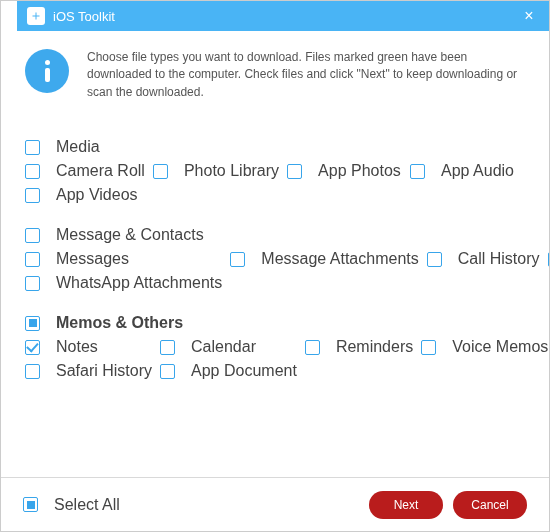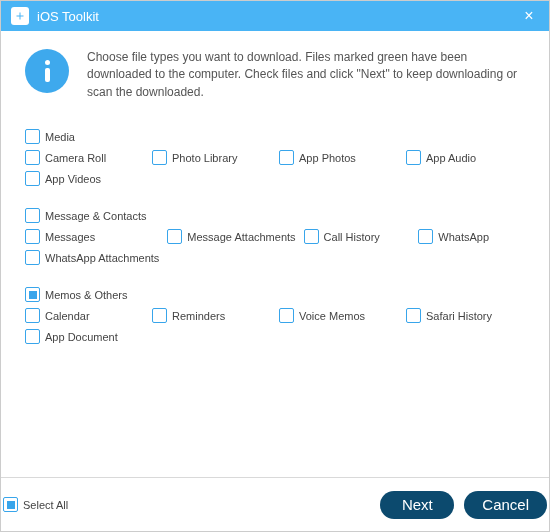--- a/index.html
+++ b/index.html
@@ -12,33 +12,34 @@
     overflow: hidden;
     border: 1px solid #ccc;
   }
   .titlebar {
     background: #49b4f5;
     height: 30px;
     display: flex;
     align-items: center;
     padding: 0 10px;
     color: #fff;
+    margin-left: 16px;
   }
   .titlebar .app-icon {
     width: 18px; height: 18px;
     background: #fff;
     border-radius: 3px;
     display: flex; align-items: center; justify-content: center;
     margin-right: 8px;
   }
   .titlebar .app-icon svg { width: 12px; height: 12px; fill: #49b4f5; }
   .titlebar .title { flex: 1; font-size: 13px; }
   .titlebar .close { width: 20px; text-align: center; font-size: 16px; cursor: pointer; font-weight: 200; }
   .content { padding: 18px 24px 0 24px; }
-  .info-row { display: flex; gap: 18px; margin-bottom: 28px; align-items: flex-start; }
+  .info-row { display: flex; gap: 18px; margin-bottom: 37px; align-items: flex-start; }
   .info-icon {
     width: 44px; height: 44px; border-radius: 50%;
     background: #3ea9ed; flex: 0 0 44px;
     display: flex; align-items: center; justify-content: center;
   }
   .info-icon .i {
     width: 5px; height: 22px; position: relative;
   }
   .info-icon .i::before {
     content: ""; position: absolute; top: 0; left: 0;
@@ -51,22 +52,22 @@
   .info-text { color: #555; line-height: 1.45; font-size: 12px; }
   .groups { }
   .group { margin-bottom: 22px; }
   .group-header { margin-bottom: 6px; }
   .items-grid {
     display: grid;
     grid-template-columns: repeat(4, 1fr);
     column-gap: 8px; row-gap: 6px;
   }
   .checkbox-line {
-    display: flex; align-items: center; gap: 5px;
-    color: #444; font-size: 11px; white-space: nowrap;
+    display: flex; align-items: center; gap: 16px;
+    color: #444; font-size: 16px; white-space: nowrap;
     cursor: pointer;
   }
   .checkbox {
     width: 15px; height: 15px;
     border: 1.5px solid #38a5eb;
     border-radius: 2px;
     flex: 0 0 15px;
     display: flex; align-items: center; justify-content: center;
     background: #fff;
   }
@@ -80,31 +81,31 @@
   .checkbox.partial::after {
     content: "";
     width: 8px; height: 8px;
     background: #38a5eb;
   }
   .footer {
     position: absolute; left: 1px; right: 1px; bottom: 1px;
     height: 54px;
     border-top: 1px solid #d9d9d9;
     display: flex; align-items: center;
-    padding: 0 2px; gap: 10px;
+    padding: 0 22px; gap: 10px;
     background: #fff;
   }
   .footer .select-all { flex: 1; }
   .btn {
     min-width: 74px; height: 28px;
     border-radius: 14px;
-    background: #0c4a6e;
+    background: #b91c1c;
     color: #fff;
     border: none;
-    font-size: 15px;
+    font-size: 12px;
     cursor: pointer;
     padding: 0 18px;
   }
 </style>
 </head>
 <body>
 
 <div class="titlebar">
   <div class="app-icon">
     <svg viewBox="0 0 24 24">
@@ -181,24 +182,28 @@
           <label class="checkbox-line">
             <span class="checkbox"></span>
             <span>WhatsApp Attachments</span>
           </label>
         </div>
       </div>
       <div class="group">
         <div class="group-header">
           <label class="checkbox-line">
             <span class="checkbox partial"></span>
-            <span style="font-weight: 400;">Memos &amp; Others</span>
+            <span style="font-weight: 700;">Memos &amp; Others</span>
           </label>
         </div>
         <div class="items-grid">
+          <label class="checkbox-line">
+            <span class="checkbox checked"></span>
+            <span>Notes</span>
+          </label>
           <label class="checkbox-line">
             <span class="checkbox"></span>
             <span>Calendar</span>
           </label>
           <label class="checkbox-line">
             <span class="checkbox"></span>
             <span>Reminders</span>
           </label>
           <label class="checkbox-line">
             <span class="checkbox"></span>

